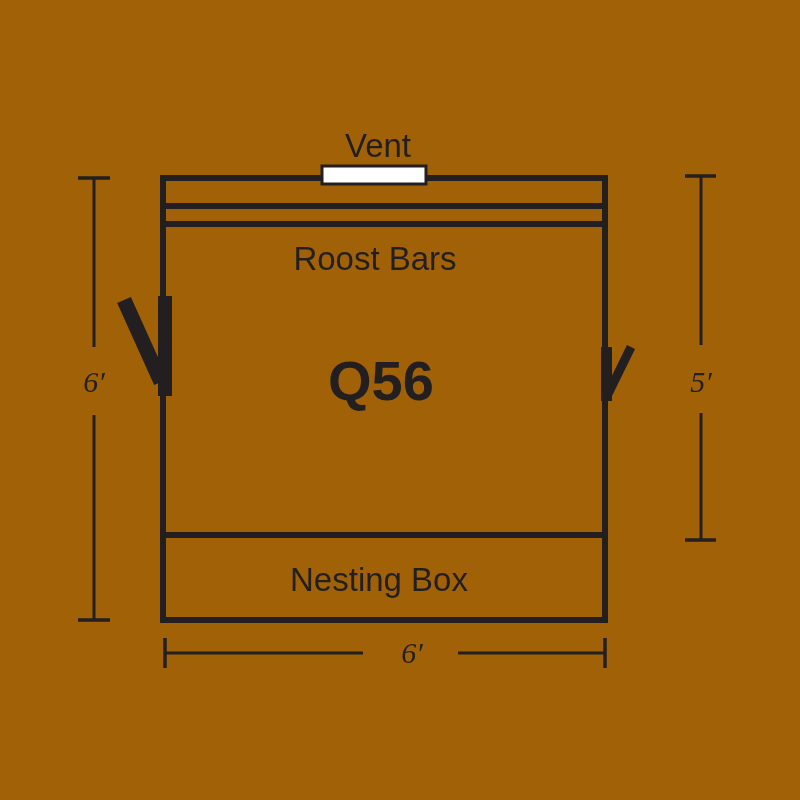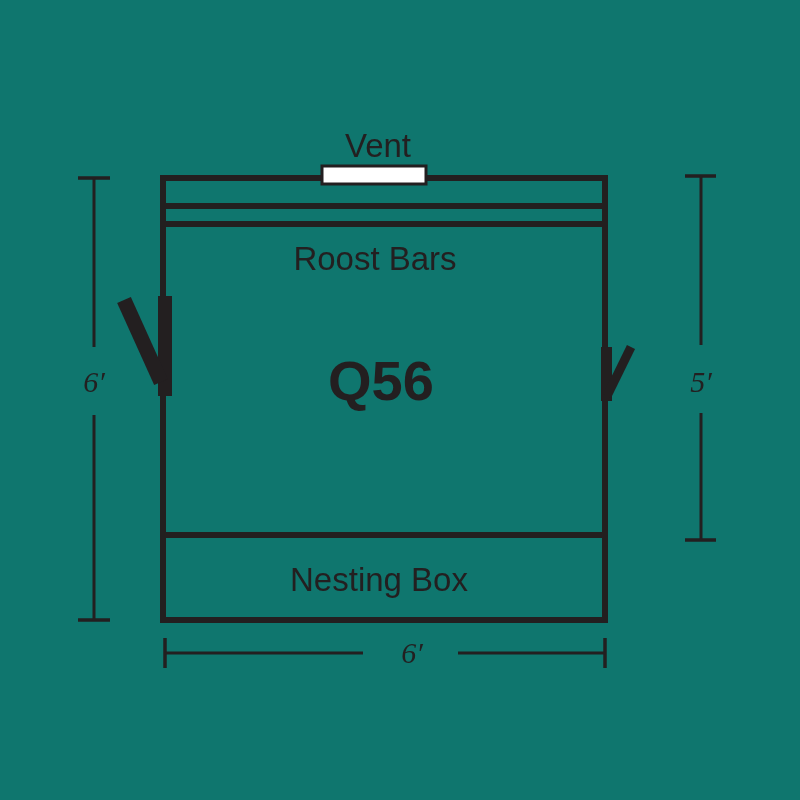--- a/index.html
+++ b/index.html
@@ -5,21 +5,21 @@
 <style>
   html, body {
     margin: 0;
     padding: 0;
     background: #ffffff;
   }
   #page {
     position: relative;
     width: 800px;
     height: 800px;
-    background: #0f766e;
+    background: #a16207;
     overflow: hidden;
     font-family: "Liberation Sans", sans-serif;
   }
   #plan-svg {
     position: absolute;
     top: 0;
     left: 0;
     width: 800px;
     height: 800px;
     display: block;

